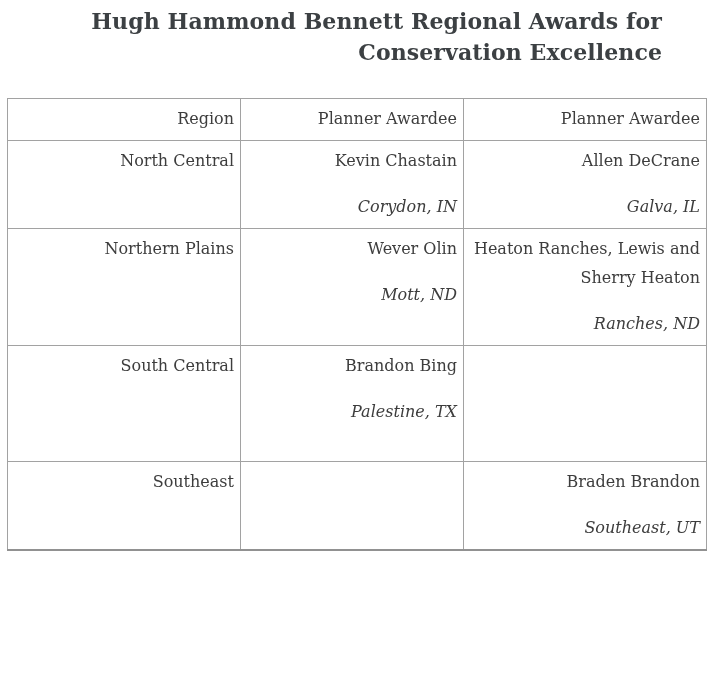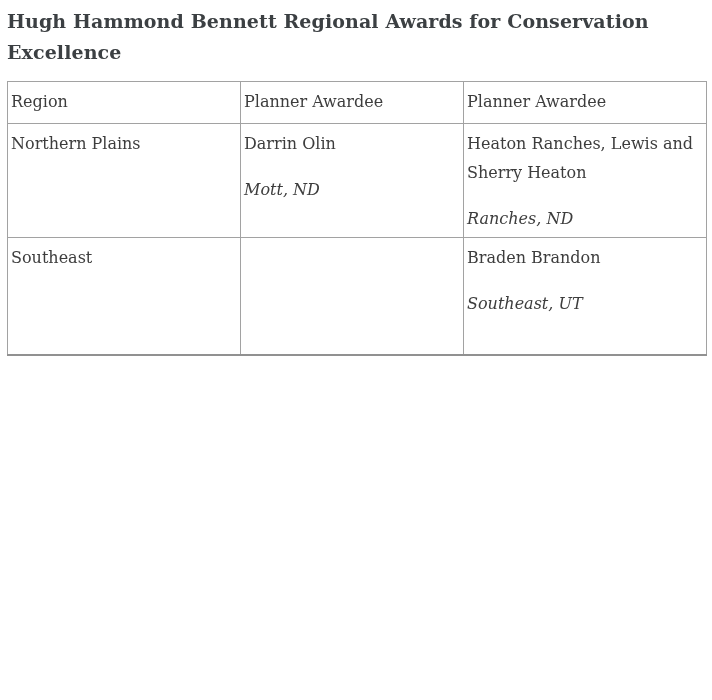--- a/index.html
+++ b/index.html
@@ -10,43 +10,44 @@
     font-family: "DejaVu Serif", "Liberation Serif", serif;
   }
   .page {
     width: 712px;
     height: 700px;
     padding: 6px 5px 0 7px;
     background: #ffffff;
     overflow: hidden;
   }
   h1.doc-title {
-    font-size: 19px;
+    font-size: 22px;
     font-weight: bold;
     color: #3c4043;
     line-height: 31px;
-    margin: 0 0 13px 0;
+    margin: 0 0 30px 0;
     max-width: 655px;
     letter-spacing: 0.1px;
+    text-align: right;
   }
   table.awards {
     border-collapse: collapse;
     table-layout: fixed;
     width: 699px;
     font-size: 16px;
     line-height: 29px;
     color: #3d3d3d;
     border: 1px solid #a2a2a2;
     border-bottom: 2px solid #919191;
   }
   table.awards th,
   table.awards td {
     border: 1px solid #a2a2a2;
     vertical-align: top;
-    text-align: left;
+    text-align: right;
     font-weight: normal;
     padding: 5px 6px 4px 3px;
   }
   col.c-region   { width: 233px; }
   col.c-planner  { width: 223px; }
   col.c-producer { width: 243px; }
   thead tr            { height: 42px; }
   tbody tr:nth-child(1) { height: 88px; }
   tbody tr:nth-child(2) { height: 117px; }
   tbody tr:nth-child(3) { height: 116px; margin-top: 43px; }
@@ -70,36 +71,59 @@
       <col class="c-producer">
     </colgroup>
     <thead>
       <tr>
         <th>Region</th>
         <th>Planner Awardee</th>
         <th>Planner Awardee</th>
       </tr>
     </thead>
     <tbody id="table-body">
+  <tr>
+    <td>
+      <p class="name">North Central</p>
+    </td>
+    <td>
+            <p class="name">Kevin Chastain</p>
+            <p class="location"><em>Corydon, IN</em></p>
+          </td>
+    <td>
+            <p class="name">Allen DeCrane</p>
+            <p class="location"><em>Galva, IL</em></p>
+          </td>
+  </tr>
 
 
   <tr>
     <td>
       <p class="name">Northern Plains</p>
     </td>
     <td>
-            <p class="name">Darrin Olin</p>
+            <p class="name">Wever Olin</p>
             <p class="location"><em>Mott, ND</em></p>
           </td>
     <td>
             <p class="name">Heaton Ranches, Lewis and Sherry Heaton</p>
             <p class="location"><em>Ranches, ND</em></p>
           </td>
   </tr>
 
+  <tr>
+    <td>
+      <p class="name">South Central</p>
+    </td>
+    <td>
+            <p class="name">Brandon Bing</p>
+            <p class="location"><em>Palestine, TX</em></p>
+          </td>
+    <td></td>
+  </tr>
 
 
   <tr>
     <td>
       <p class="name">Southeast</p>
     </td>
     <td></td>
     <td>
             <p class="name">Braden Brandon</p>
             <p class="location"><em>Southeast, UT</em></p>

